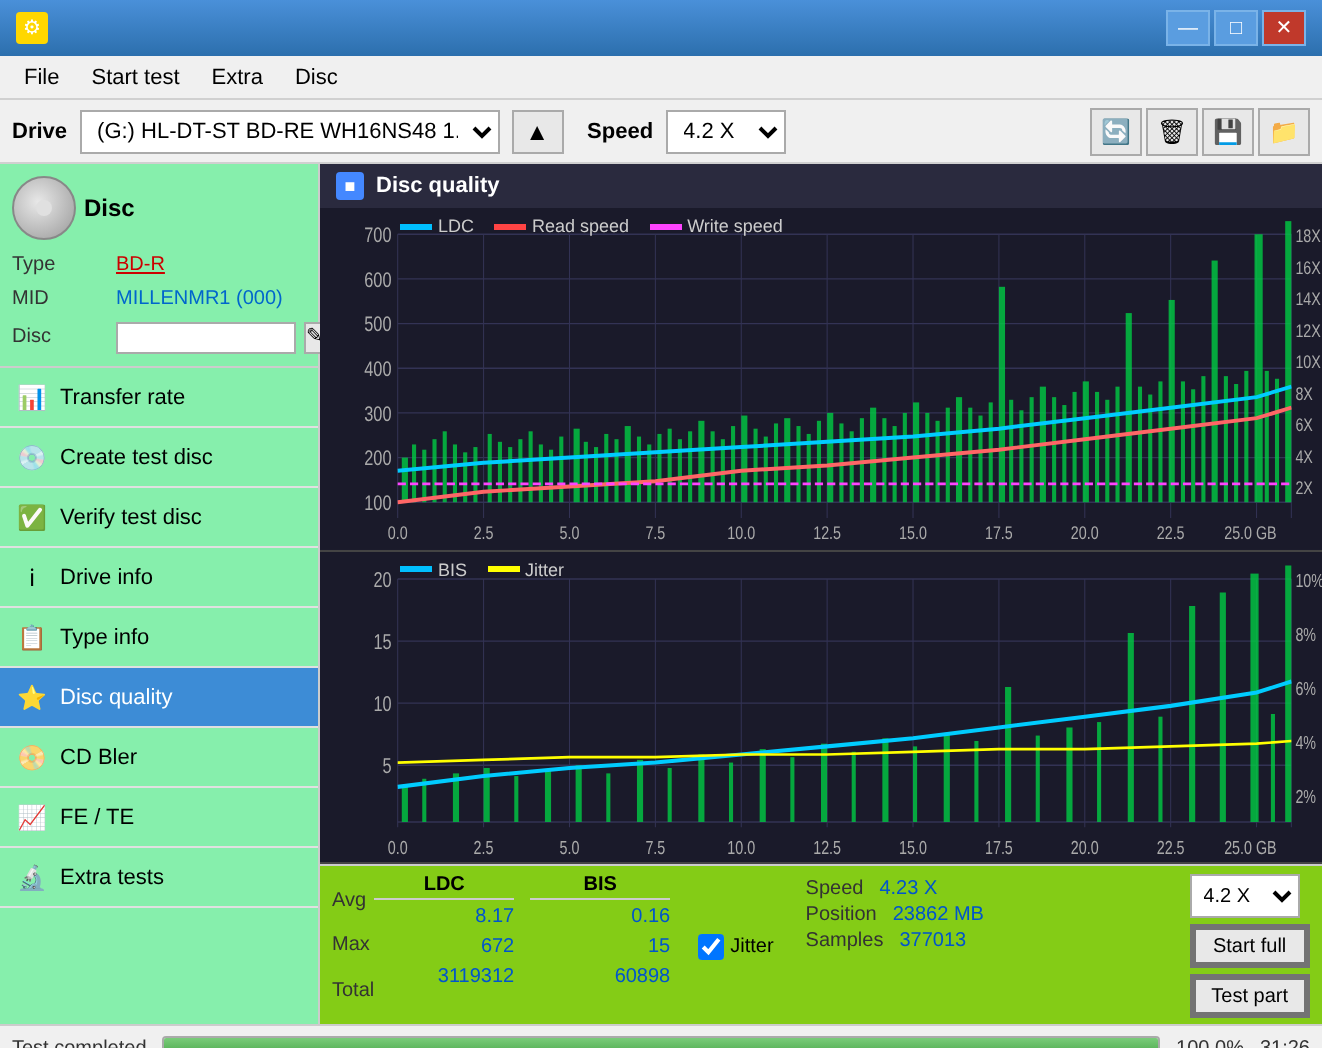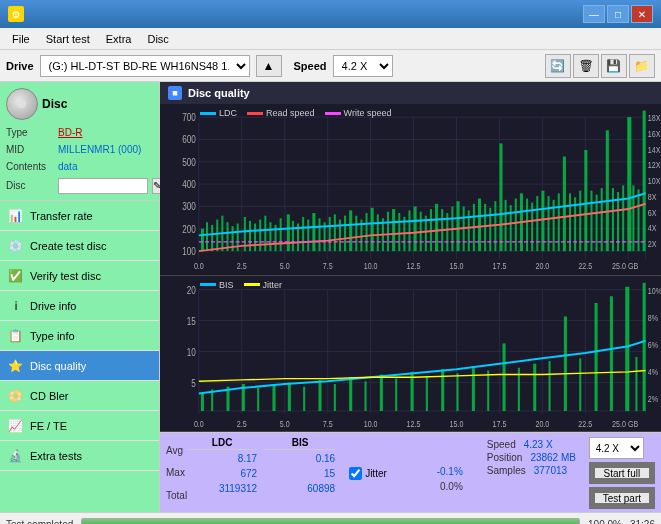--- a/index.html
+++ b/index.html
@@ -290,21 +290,21 @@
     .legend-color.jitter { background: #ffff00; }
 
     
     .chart-svg {
       width: 100%;
       height: 100%;
     }
 
     
     .stats-bar {
-      background: #c4b5fd;
+      background: #84cc16;
       border-top: 1px solid #ccc;
       height: 80px;
       display: flex;
       flex-direction: column;
     }
 
     .stats-row {
       display: flex;
       align-items: stretch;
       flex: 1;
@@ -372,21 +372,21 @@
 
     .action-btns {
       display: flex;
       flex-direction: column;
       gap: 3px;
       padding: 4px 6px;
       justify-content: center;
     }
     .action-btn {
       background: #e8e8e8;
-      border: 6px solid #737373;
+      border: 3px solid #737373;
       height: 22px;
       padding: 0 8px;
       cursor: pointer;
       font-size: 10px;
       white-space: nowrap;
     }
     .speed-select-small {
       background: white;
       border: 1px solid #aaa;
       height: 22px;
@@ -470,24 +470,20 @@
         <span class="disc-title">Disc</span>
       </div>
       <div class="disc-fields">
         <div class="disc-row">
           <span class="disc-key">Type</span>
           <span class="disc-val red">BD-R</span>
         </div>
         <div class="disc-row">
           <span class="disc-key">MID</span>
           <span class="disc-val blue">MILLENMR1 (000)</span>
-        </div>
-        <div class="disc-row">
-          <span class="disc-key">Contents</span>
-          <span class="disc-val blue">data</span>
         </div>
         <div class="label-row">
           <span class="disc-key">Disc</span>
           <input class="label-input" type="text" value="" style="">
           <div class="label-btn">✎</div>
         </div>
       </div>
     </div>
 
     <div class="sidebar-nav">
@@ -845,24 +841,20 @@
             <div class="stats-cell">0.16</div>
             <div class="stats-cell">15</div>
             <div class="stats-cell">60898</div>
           </div>
 
           <div class="jitter-section">
             <div class="checkbox-area">
               <input type="checkbox" checked="" style="">
               <span>Jitter</span>
             </div>
-            <div class="stats-col" style="margin-top: 12px;">
-              <div class="stats-cell">-0.1%</div>
-              <div class="stats-cell black">0.0%</div>
-            </div>
           </div>
 
           <div class="speed-info" style="margin-left: 10px; margin-top: 2px;">
             <div class="speed-info-row">
               <span class="speed-info-label">Speed</span>
               <span class="speed-info-val">4.23 X</span>
             </div>
             <div class="speed-info-row">
               <span class="speed-info-label">Position</span>
               <span class="speed-info-val">23862 MB</span>

